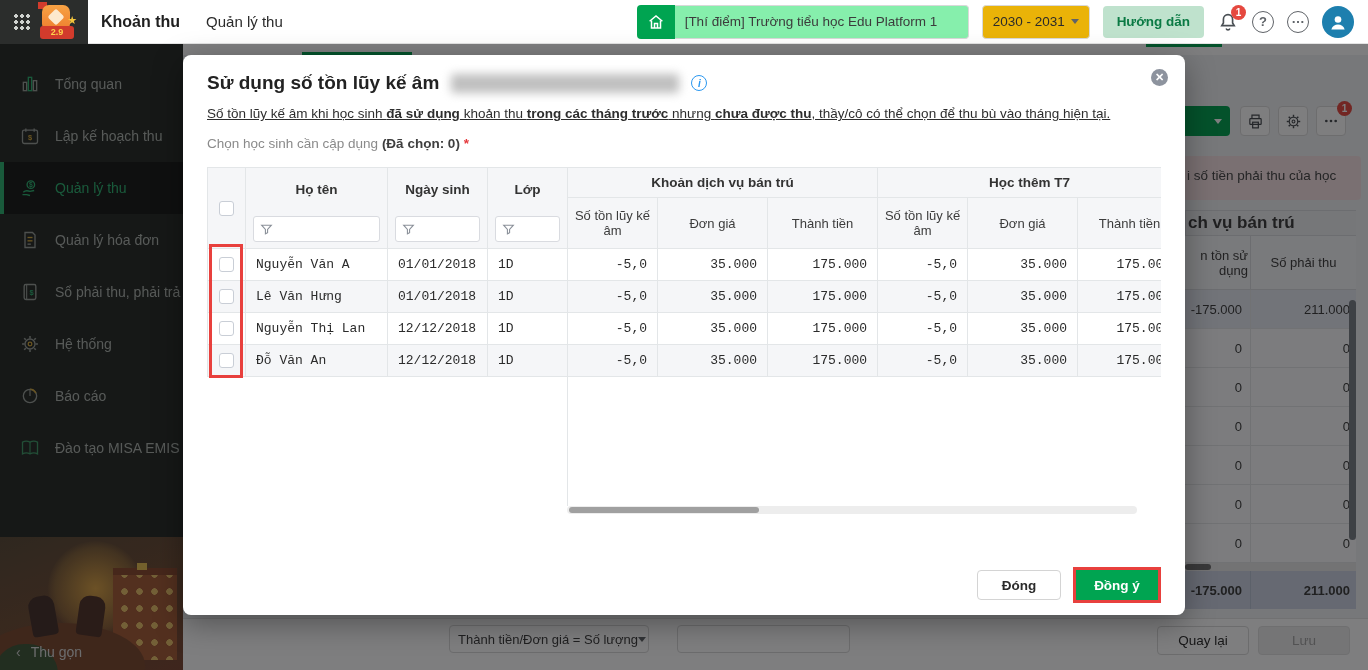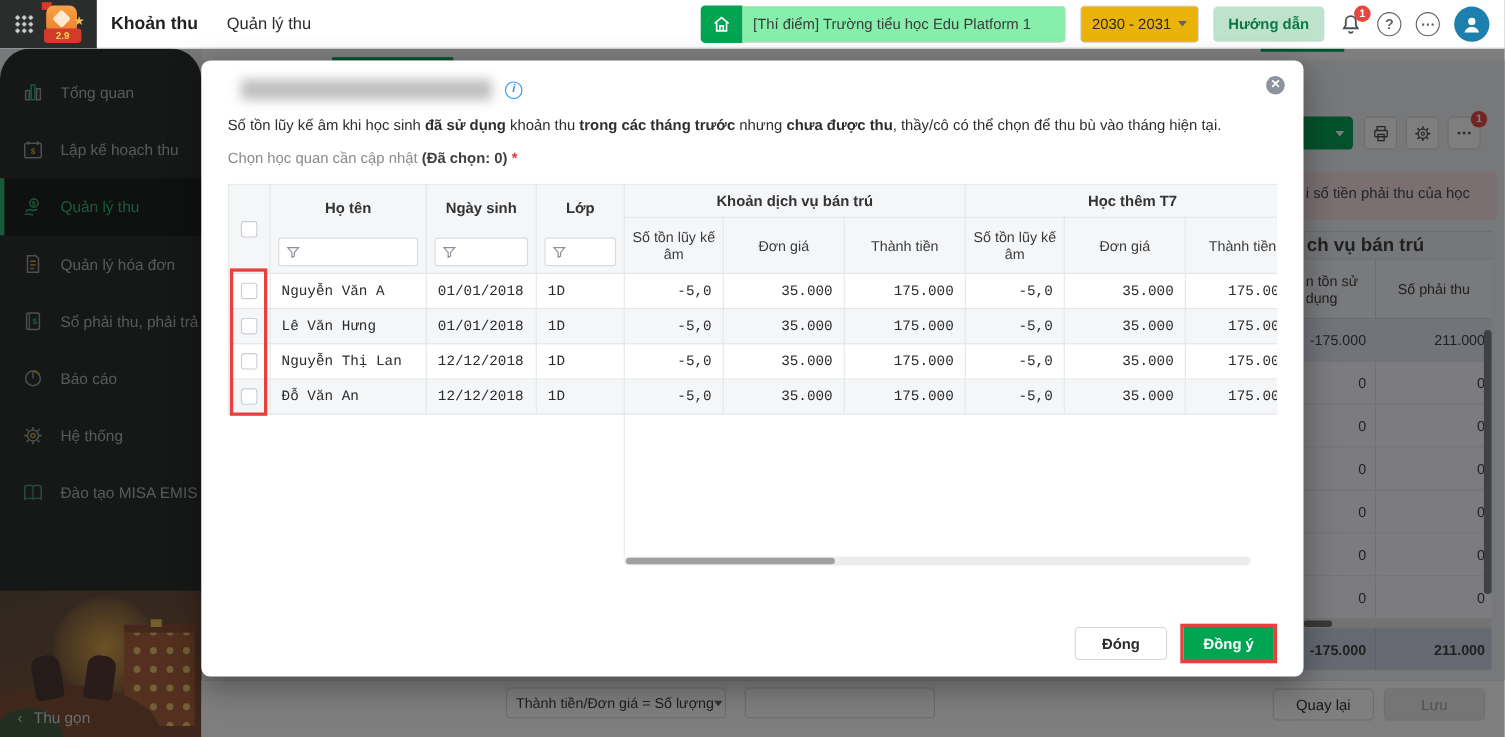--- a/index.html
+++ b/index.html
@@ -25,21 +25,21 @@
   .school-field { width:294px; border:1px solid #d9d9d9; border-left:none; border-radius:0 4px 4px 0; display:flex; align-items:center; padding:0 10px; font-size:13.5px; color:#3c3c3c; background:#86efac; }
   .year-select { height:34px; width:108px; border:1px solid #d9d9d9; border-radius:4px; display:flex; align-items:center; justify-content:space-between; padding:0 10px; font-size:13.5px; color:#2b2b2b; background:#eab308; }
   .chev { width:0; height:0; border-left:4px solid transparent; border-right:4px solid transparent; border-top:5px solid #5f6368; }
   .guide-btn { height:32px; padding:0 14px; background:#bfe2cd; color:#0a7a44; font-size:13.5px; font-weight:bold; border:none; border-radius:4px; display:flex; align-items:center; }
   .icbtn { position:relative; background:none; border:none; display:flex; align-items:center; }
   .badge { position:absolute; top:-6px; right:-7px; min-width:15px; height:15px; border-radius:8px; background:#e5483f; color:#fff; font-size:10px; font-weight:bold; display:flex; align-items:center; justify-content:center; padding:0 3px; }
   .circ { width:22px; height:22px; border-radius:50%; border:1.6px solid #5f6368; color:#5f6368; font-size:13px; font-weight:bold; display:flex; align-items:center; justify-content:center; background:#fff; }
   .avatar { width:32px; height:32px; border-radius:50%; background:#1d7fae; display:flex; align-items:center; justify-content:center; }
 
   
-  .sidebar { position:absolute; left:0; top:44px; width:183px; height:626px; background:#262a27; z-index:1;border-radius:28px; }
+  .sidebar { position:absolute; left:0; top:44px; width:183px; height:626px; background:#262a27; z-index:1; }
   .side-item { position:relative; height:52px; display:flex; align-items:center; color:#aeb4ae; font-size:14px; }
   .side-item .ic { width:22px; margin-left:19px; margin-right:14px; display:flex; justify-content:center; }
   .side-item.active { background:#181b18; color:#2db472; }
   .side-item.active::before { content:""; position:absolute; left:0; top:0; bottom:0; width:4px; background:#2db472; }
   .illus { position:absolute; left:0; bottom:0; width:183px; height:133px; overflow:hidden; background:linear-gradient(160deg,#5a4a38 0%,#6e4e36 45%,#7a4632 100%); }
   .illus .sun { position:absolute; left:48px; top:4px; width:95px; height:95px; border-radius:50%; background:radial-gradient(circle,#d9a245 0%,rgba(217,162,69,.25) 60%,transparent 72%); }
   .illus .hill { position:absolute; left:-25px; bottom:-38px; width:170px; height:85px; border-radius:50%; background:#7c4a2f; }
   .illus .bush { position:absolute; left:-6px; bottom:-8px; width:64px; height:34px; border-radius:30px 30px 0 0; background:#40583a; }
   .illus .bldg { position:absolute; right:6px; bottom:10px; width:64px; height:92px; background:#a55d38; background-image:radial-gradient(circle,#e8c06a 3px,transparent 3.5px); background-size:15px 17px; background-position:4px 8px; border-top:7px solid #8a4a2e; }
   .illus .flag { position:absolute; right:36px; bottom:100px; width:10px; height:7px; background:#e8c052; }
@@ -54,49 +54,49 @@
   .tabstrip { position:absolute; left:0; top:0; width:1185px; height:11px; background:#fff; }
   .tab-underline { position:absolute; left:119px; bottom:0; width:110px; height:3px; background:#00a451; }
   .tab-underline2 { position:absolute; left:963px; top:0; width:76px; height:3px; background:#00a451; }
   .bg-toolbar-btn { position:absolute; top:62px; height:30px; border:1px solid #dcdcdc; border-radius:4px; background:#fff; display:flex; align-items:center; justify-content:center; }
   .bg-green-btn { position:absolute; left:997px; top:62px; width:50px; height:30px; background:#00a451; border-radius:4px; display:flex; align-items:center; justify-content:flex-end; padding-right:8px; }
   .bg-green-btn .wch { border-top-color:#fff; }
   .bg-banner { position:absolute; left:1000px; top:112px; width:178px; height:44px; background:#f6e2e4; border-radius:4px; color:#454545; font-size:13.5px; padding:12px 0 0 4px; white-space:nowrap; overflow:hidden; }
   .bg-table { position:absolute; left:1002px; top:166px; width:171px; font-size:13px; color:#3c3c3c; }
   .bgt-group { height:26px; background:#eef0f3; border:1px solid #d9dbdf; border-right:none; font-weight:bold; font-size:17px; display:flex; align-items:center; padding-left:2px; white-space:nowrap; overflow:hidden; }
   .bgt-cols { display:flex; height:54px; background:#f5f6f8; border-bottom:1px solid #d9dbdf; }
-  .bgt-cols .c1 { width:66px; border-right:1px solid #d9dbdf; display:flex; align-items:center; justify-content:center; text-align:left; padding:2px; }
+  .bgt-cols .c1 { width:66px; border-right:1px solid #d9dbdf; display:flex; align-items:center; justify-content:center; text-align:right; padding:2px; }
   .bgt-cols .c2 { flex:1; display:flex; align-items:center; justify-content:center; }
   .bgt-row { display:flex; height:39px; background:#fafbfc; border-bottom:1px solid #e3e5e8; }
   .bgt-row.sel { background:#e7ebf3; }
   .bgt-row .v1 { width:66px; border-right:1px solid #e3e5e8; display:flex; align-items:center; justify-content:flex-end; padding-right:8px; }
   .bgt-row .v2 { flex:1; display:flex; align-items:center; justify-content:flex-end; padding-right:6px; }
   .bgt-hscroll { height:8px; background:#e9e9e9; position:relative; }
   .bgt-hscroll .th { position:absolute; left:0; top:1px; width:26px; height:6px; background:#6f6f6f; border-radius:3px; }
   .bgt-total { display:flex; height:38px; background:#ccd4e3; font-weight:bold; }
   .bgt-total .v1 { width:66px; border-right:1px solid #b9c2d4; display:flex; align-items:center; justify-content:flex-end; padding-right:8px; }
   .bgt-total .v2 { flex:1; display:flex; align-items:center; justify-content:flex-end; padding-right:6px; }
   .vscroll { position:absolute; left:1166px; top:256px; width:7px; height:240px; background:#7a7f87; border-radius:4px; }
   .bg-footer { position:absolute; left:0; top:574px; width:1185px; height:52px; background:#fff; border-top:1px solid #e4e4e4; }
   .bg-btn { position:absolute; top:582px; height:29px; border-radius:4px; font-size:13.5px; display:flex; align-items:center; justify-content:center; }
   .bg-back { left:974px; width:92px; background:#fff; border:1px solid #d9d9d9; color:#2b2b2b; }
   .bg-save { left:1075px; width:92px; background:#ececec; border:1px solid #e0e0e0; color:#a3a3a3; }
-  .bg-dd { position:absolute; left:277px; top:581px; width:200px; height:28px; border:1px solid #d9d9d9; border-radius:4px; background:#fff; display:flex; align-items:center; justify-content:space-between; padding:0 8px; font-size:13px; color:#3c3c3c; white-space:nowrap; }
+  .bg-dd { position:absolute; left:266px; top:581px; width:200px; height:28px; border:1px solid #d9d9d9; border-radius:4px; background:#fff; display:flex; align-items:center; justify-content:space-between; padding:0 8px; font-size:13px; color:#3c3c3c; white-space:nowrap; }
   .bg-input { position:absolute; left:494px; top:581px; width:173px; height:28px; border:1px solid #d9d9d9; border-radius:4px; background:#fff; }
 
   .dim { position:absolute; left:0; top:44px; width:1368px; height:626px; background:rgba(8,8,10,0.52); z-index:4; }
 
   
   .modal { position:absolute; left:183px; top:55px; width:1002px; height:560px; background:#fff; border-radius:8px; box-shadow:0 8px 30px rgba(0,0,0,.35); z-index:10; }
   .m-close { position:absolute; right:17px; top:14px; width:17px; height:17px; border-radius:50%; background:#8d939e; color:#fff; font-size:11px; font-weight:bold; display:flex; align-items:center; justify-content:center; border:none; line-height:1; }
   .m-title-row { position:absolute; left:24px; top:17px; display:flex; align-items:center; }
   .m-title { font-size:19px; font-weight:bold; color:#222; }
   .blur-chip { width:228px; height:19px; margin-left:12px; background:#bfbfbf; border-radius:2px; filter:blur(5px); }
   .info-ic { width:16px; height:16px; margin-left:12px; border-radius:50%; border:1.6px solid #2b98f0; color:#2b98f0; font-size:10px; font-weight:bold; display:flex; align-items:center; justify-content:center; font-style:italic; }
-  .m-desc { position:absolute; left:24px; top:51px; font-size:13.5px; color:#2e2e2e; }
+  .m-desc { position:absolute; left:24px; top:51px; font-size:13.5px; color:#2e2e2e;text-decoration:underline; }
   .m-desc .b { font-weight:bold; }
   .m-select { position:absolute; left:24px; top:81px; font-size:13.5px; color:#8a8a8a; }
   .m-select .b { font-weight:bold; color:#3f3f3f; }
   .m-select .req { color:#e5383b; font-weight:bold; }
 
   .m-tablewrap { position:absolute; left:24px; top:112px; width:954px; height:339px; overflow:hidden; }
   table.mt { border-collapse:collapse; table-layout:fixed; width:974px; font-size:13px; color:#2b2b2b; }
   .mt th, .mt td { border:1px solid #e3e6e8; }
   .mt thead th { background:#f5f6f8; font-weight:bold; color:#333; }
   .mt .grp { height:30px; font-size:13.5px; }
@@ -228,45 +228,45 @@
             <rect x="5" y="3" width="14" height="18" rx="2" fill="none" stroke="#9aa09a" stroke-width="1.6"></rect>
             <line x1="8" y1="3" x2="8" y2="21" stroke="#9aa09a" stroke-width="1.3"></line>
             <text x="14" y="15" font-size="9" fill="#2db472" text-anchor="middle" font-weight="bold">$</text>
           </svg>
         </span>
       <span>Sổ phải thu, phải trả</span>
     </div>
     <div class="side-item">
       <span class="ic">
           <svg width="20" height="20" viewBox="0 0 24 24">
-            <circle cx="12" cy="12" r="8" fill="none" stroke="#9aa09a" stroke-width="1.6"></circle>
-            <path d="M12 4a8 8 0 0 1 7 4.5" fill="none" stroke="#d4a93c" stroke-width="1.8"></path>
-            <line x1="12" y1="12" x2="12" y2="4" stroke="#9aa09a" stroke-width="1.4"></line>
-          </svg>
-        </span>
-      <span>Báo cáo</span>
-    </div>
-    <div class="side-item">
-      <span class="ic">
-          <svg width="20" height="20" viewBox="0 0 24 24">
             <circle cx="12" cy="12" r="6" fill="none" stroke="#9aa09a" stroke-width="1.6"></circle>
             <circle cx="12" cy="12" r="2.2" fill="none" stroke="#d4a93c" stroke-width="1.5"></circle>
             <g stroke="#9aa09a" stroke-width="1.8">
               <line x1="12" y1="2.5" x2="12" y2="5.5"></line>
               <line x1="12" y1="18.5" x2="12" y2="21.5"></line>
               <line x1="2.5" y1="12" x2="5.5" y2="12"></line>
               <line x1="18.5" y1="12" x2="21.5" y2="12"></line>
               <line x1="5" y1="5" x2="7" y2="7"></line>
               <line x1="17" y1="17" x2="19" y2="19"></line>
               <line x1="19" y1="5" x2="17" y2="7"></line>
               <line x1="7" y1="17" x2="5" y2="19"></line>
             </g>
           </svg>
         </span>
       <span>Hệ thống</span>
+    </div>
+    <div class="side-item">
+      <span class="ic">
+          <svg width="20" height="20" viewBox="0 0 24 24">
+            <circle cx="12" cy="12" r="8" fill="none" stroke="#9aa09a" stroke-width="1.6"></circle>
+            <path d="M12 4a8 8 0 0 1 7 4.5" fill="none" stroke="#d4a93c" stroke-width="1.8"></path>
+            <line x1="12" y1="12" x2="12" y2="4" stroke="#9aa09a" stroke-width="1.4"></line>
+          </svg>
+        </span>
+      <span>Báo cáo</span>
     </div>
     <div class="side-item">
       <span class="ic">
           <svg width="20" height="20" viewBox="0 0 24 24">
             <path d="M3 5c3-1.6 6-1.6 9 0c3-1.6 6-1.6 9 0v14c-3-1.6-6-1.6-9 0c-3-1.6-6-1.6-9 0z" fill="none" stroke="#3f9b68" stroke-width="1.6"></path>
             <line x1="12" y1="5" x2="12" y2="19" stroke="#3f9b68" stroke-width="1.4"></line>
           </svg>
         </span>
       <span>Đào tạo MISA EMIS</span>
     </div>
@@ -379,28 +379,29 @@
     <div class="bg-input"></div>
     <button class="bg-btn bg-back">Quay lại</button>
     <button class="bg-btn bg-save">Lưu</button>
   </div>
 
   <div class="dim"></div>
 
   <div class="modal">
     <button class="m-close">✕</button>
     <div class="m-title-row">
+      <span class="m-title">Sử dụng số tồn lũy kế âm</span>
       <span class="blur-chip"></span>
       <span class="info-ic">i</span>
     </div>
     <div class="m-desc">
       <span>Số tồn lũy kế âm khi học sinh </span><span class="b">đã sử dụng</span><span> khoản thu </span><span class="b">trong các tháng trước</span><span> nhưng </span><span class="b">chưa được thu</span><span>, thầy/cô có thể chọn để thu bù vào tháng hiện tại.</span>
     </div>
     <div class="m-select">
-      <span>Chọn học quan cần cập nhật </span><span class="b">(Đã chọn: 0)</span> <span class="req">*</span>
+      <span>Chọn học sinh cần cập dụng </span><span class="b">(Đã chọn: 0)</span> <span class="req">*</span>
     </div>
 
     <div class="m-tablewrap">
       <table class="mt">
         <colgroup>
           <col style="width:38px">
             <col style="width:142px">
             <col style="width:100px">
             <col style="width:80px">
           <col style="width:90px">

